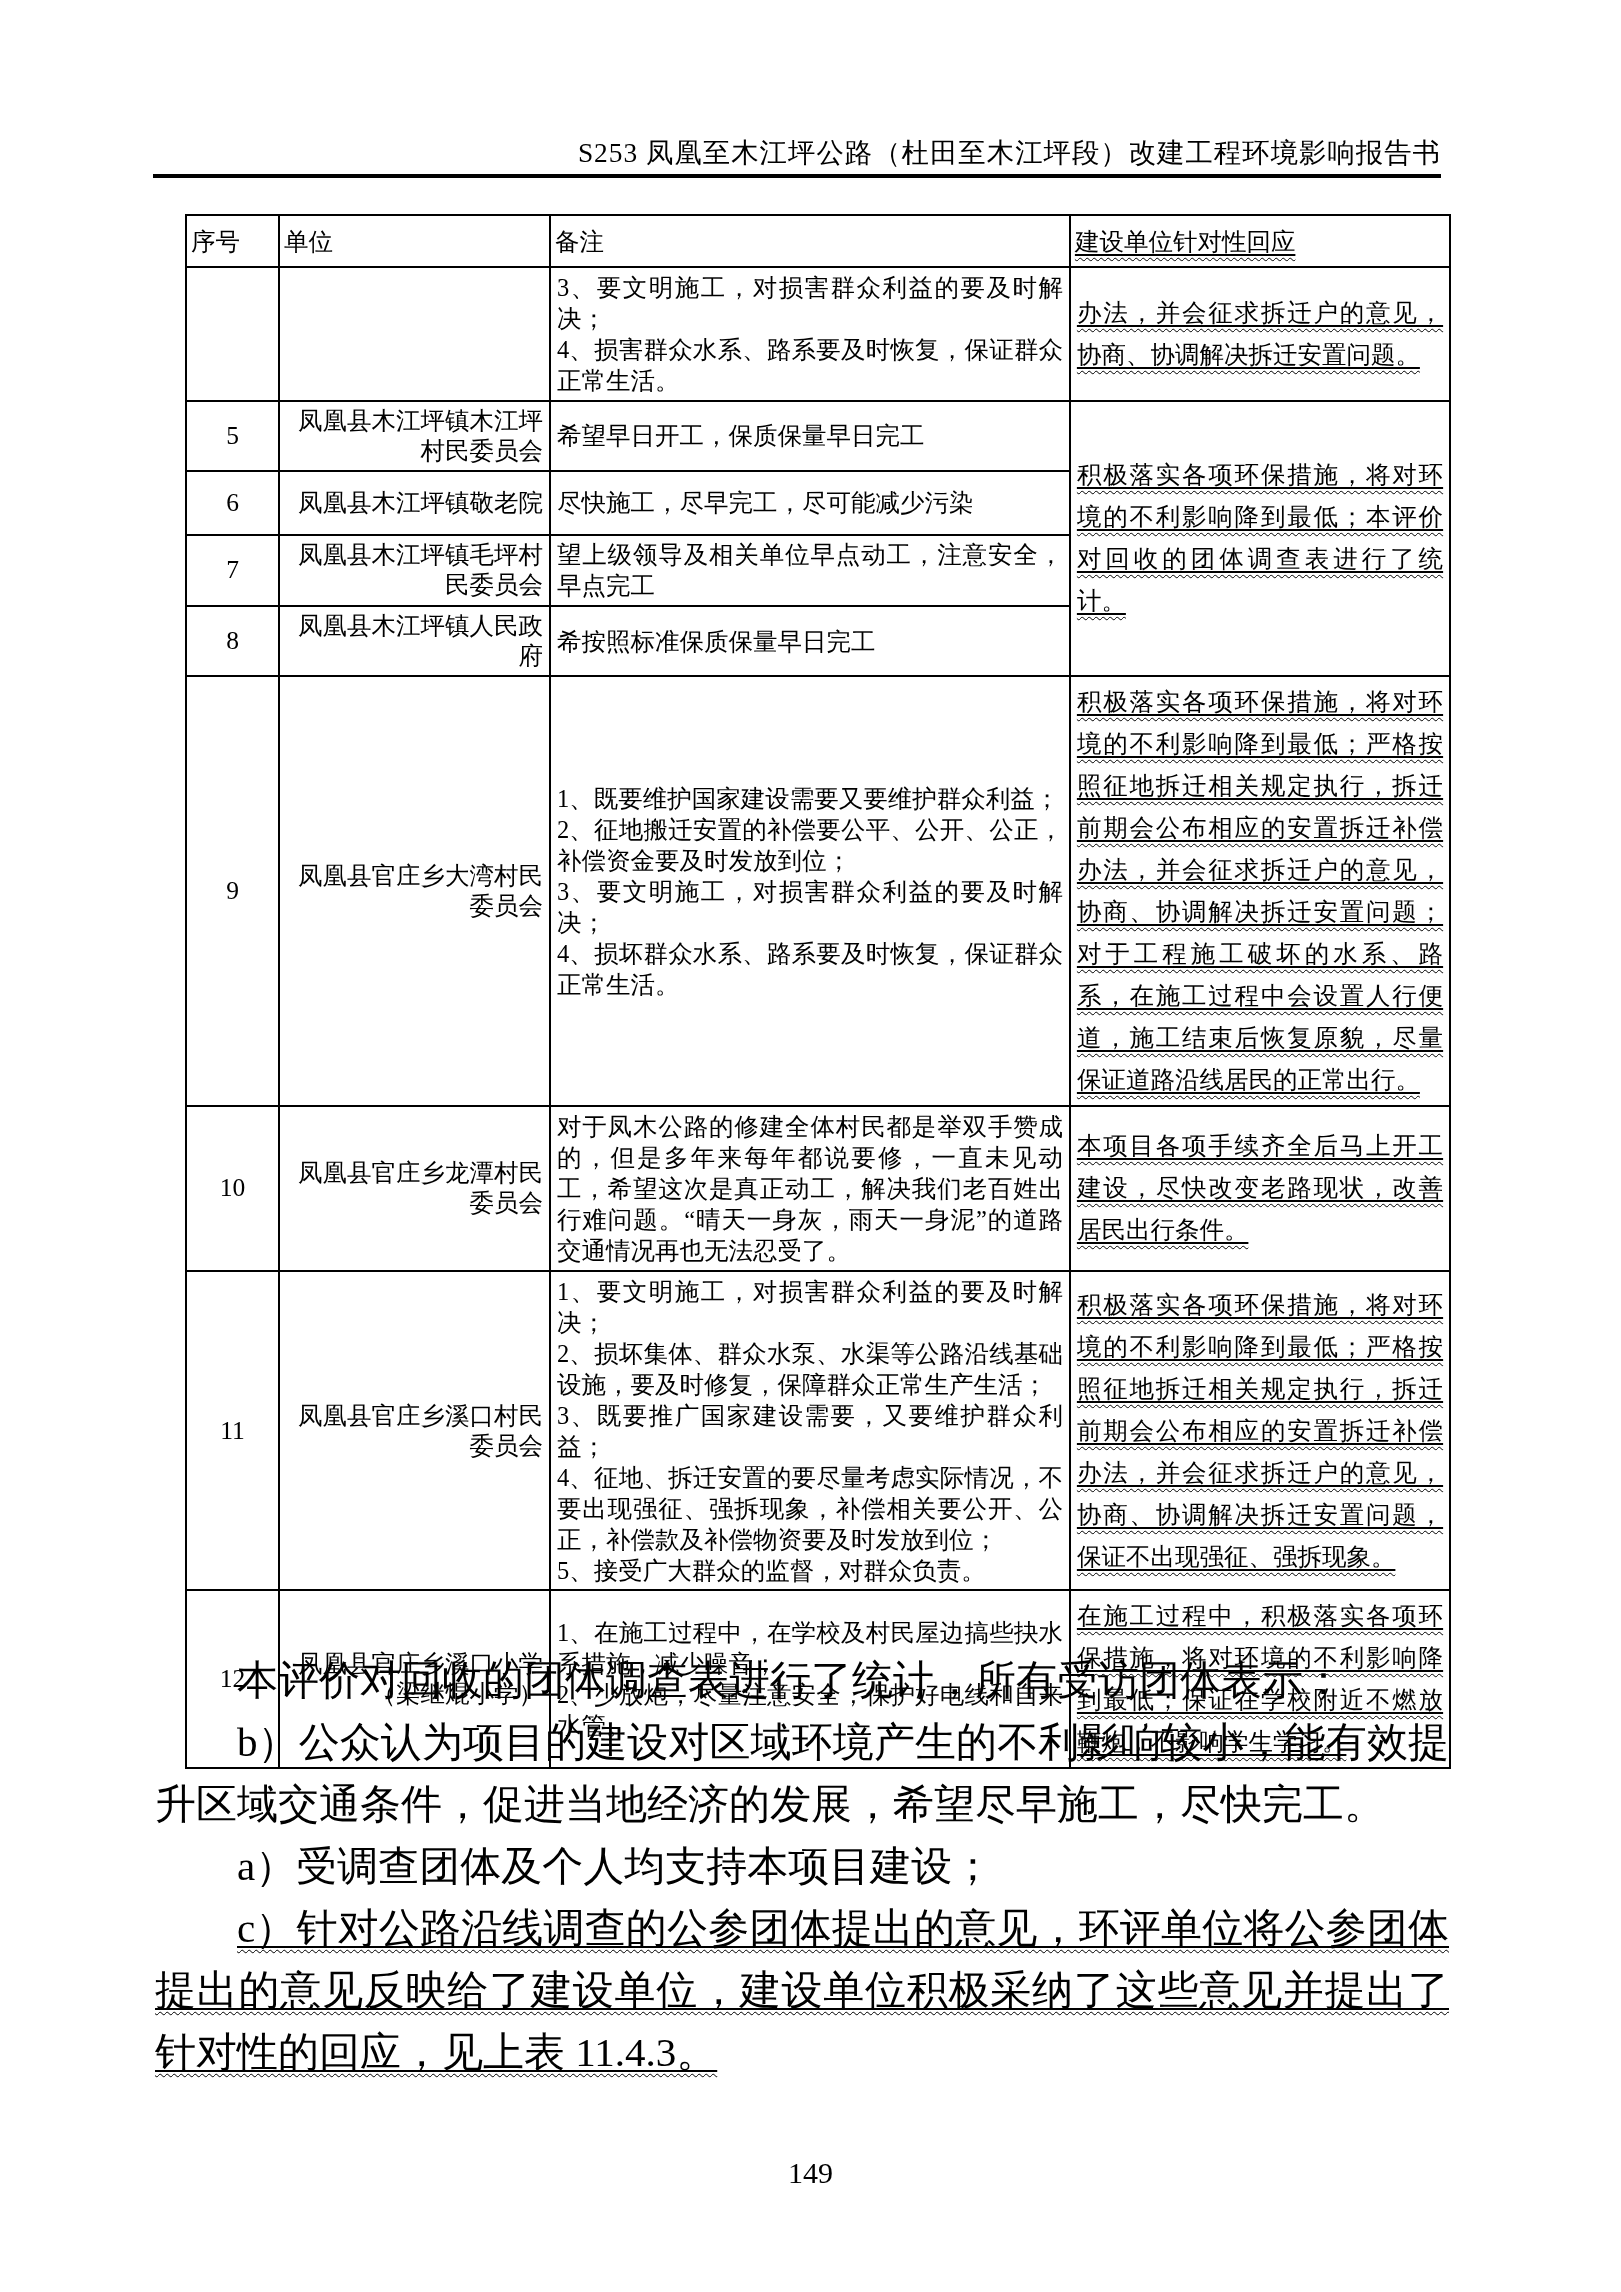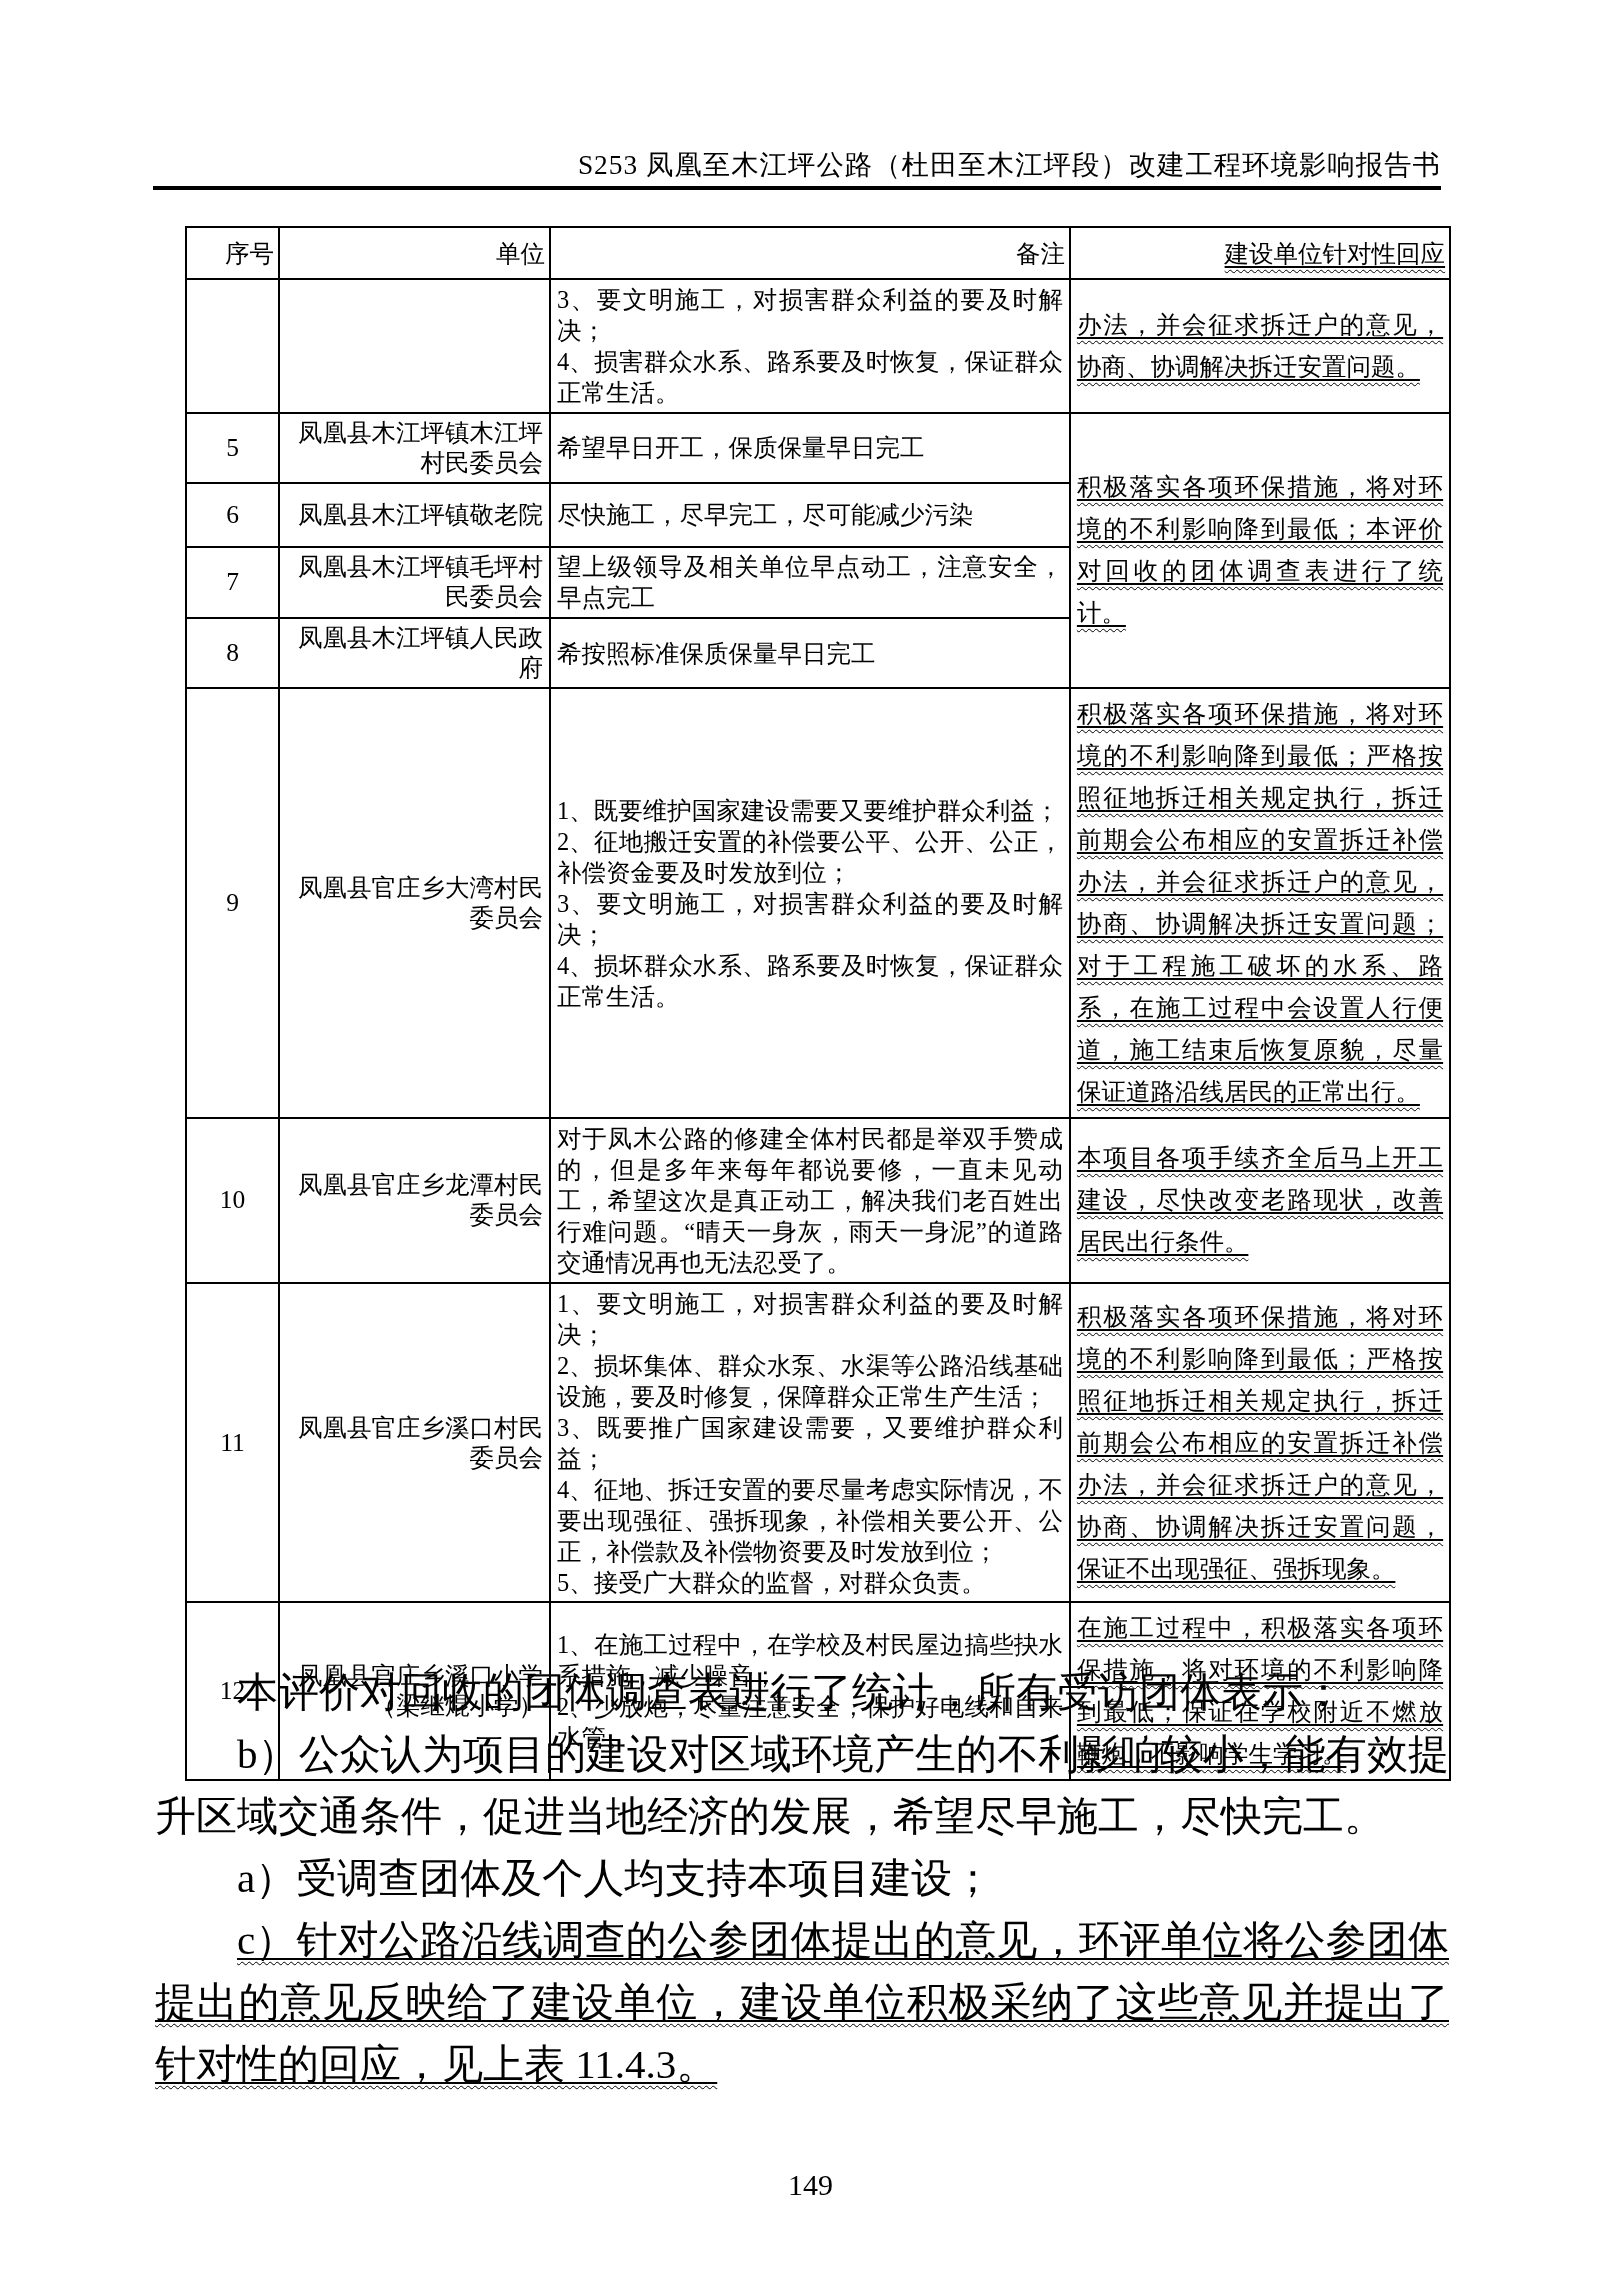--- a/index.html
+++ b/index.html
@@ -3,21 +3,21 @@
 <meta charset="utf-8">
 <style>
   * { margin: 0; padding: 0; box-sizing: border-box; }
   html, body { background: #ffffff; }
   body {
     width: 1621px; height: 2293px;
     font-family: "Liberation Serif", "DejaVu Serif", serif;
     color: #000;
     position: relative;
   }
-  .page { position: absolute; left: 0; top: 12px; width: 1621px; height: 1720px; background: #fff; }
+  .page { position: absolute; left: 0; top: 0; width: 1621px; height: 1720px; background: #fff; }
 
   
   .doc-header {
     position: absolute; left: 153px; top: 137px; width: 1288px;
     text-align: right; font-size: 27.4px; line-height: 33px; letter-spacing: 1px;
   }
   .header-rule {
     position: absolute; left: 153px; top: 174px; width: 1288px; height: 3.9px;
     background: #000;
   }
@@ -25,21 +25,21 @@
   
   table.fb {
     position: absolute; left: 185px; top: 214px;
     width: 1264px; table-layout: fixed; border-collapse: collapse;
     font-size: 24.5px;
   }
   table.fb, table.fb td, table.fb th { border: 2px solid #000; }
   table.fb { border-width: 2.9px; }
   table.fb tr.sep-thick > td { border-bottom-width: 2.9px; }
   table.fb th {
-    font-weight: normal; text-align: right; vertical-align: middle;
+    font-weight: normal; text-align: left; vertical-align: middle;
     padding: 2px 3.9px; line-height: 31px;
   }
   table.fb td { vertical-align: middle; padding: 3.9px 5.9px; }
   td.c-idx  { text-align: center; font-size: 25.5px; }
   td.c-unit { text-align: right; line-height: 30px; padding: 2px 2.9px; }
   td.c-rem  {
     text-align: justify; line-height: 31px; white-space: pre-line;
     line-break: loose;
     border-radius: 10px;
   }

